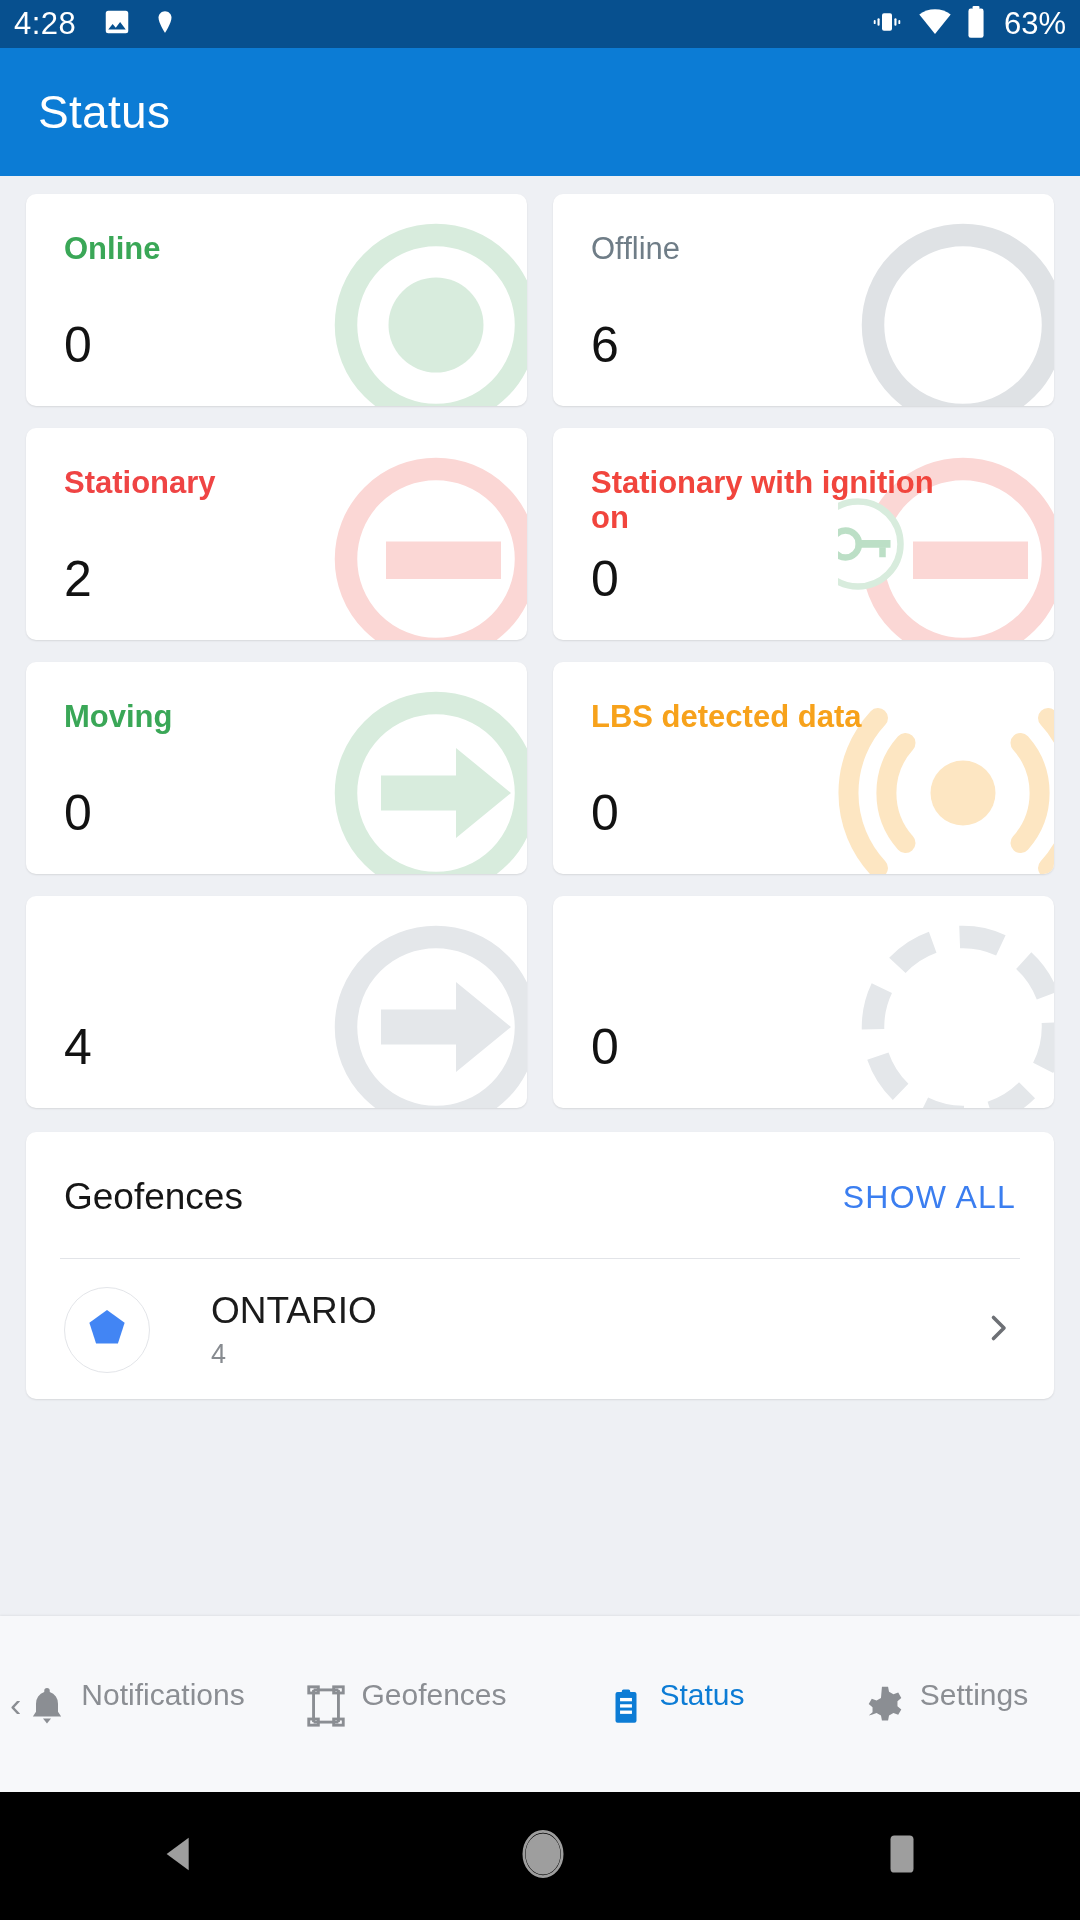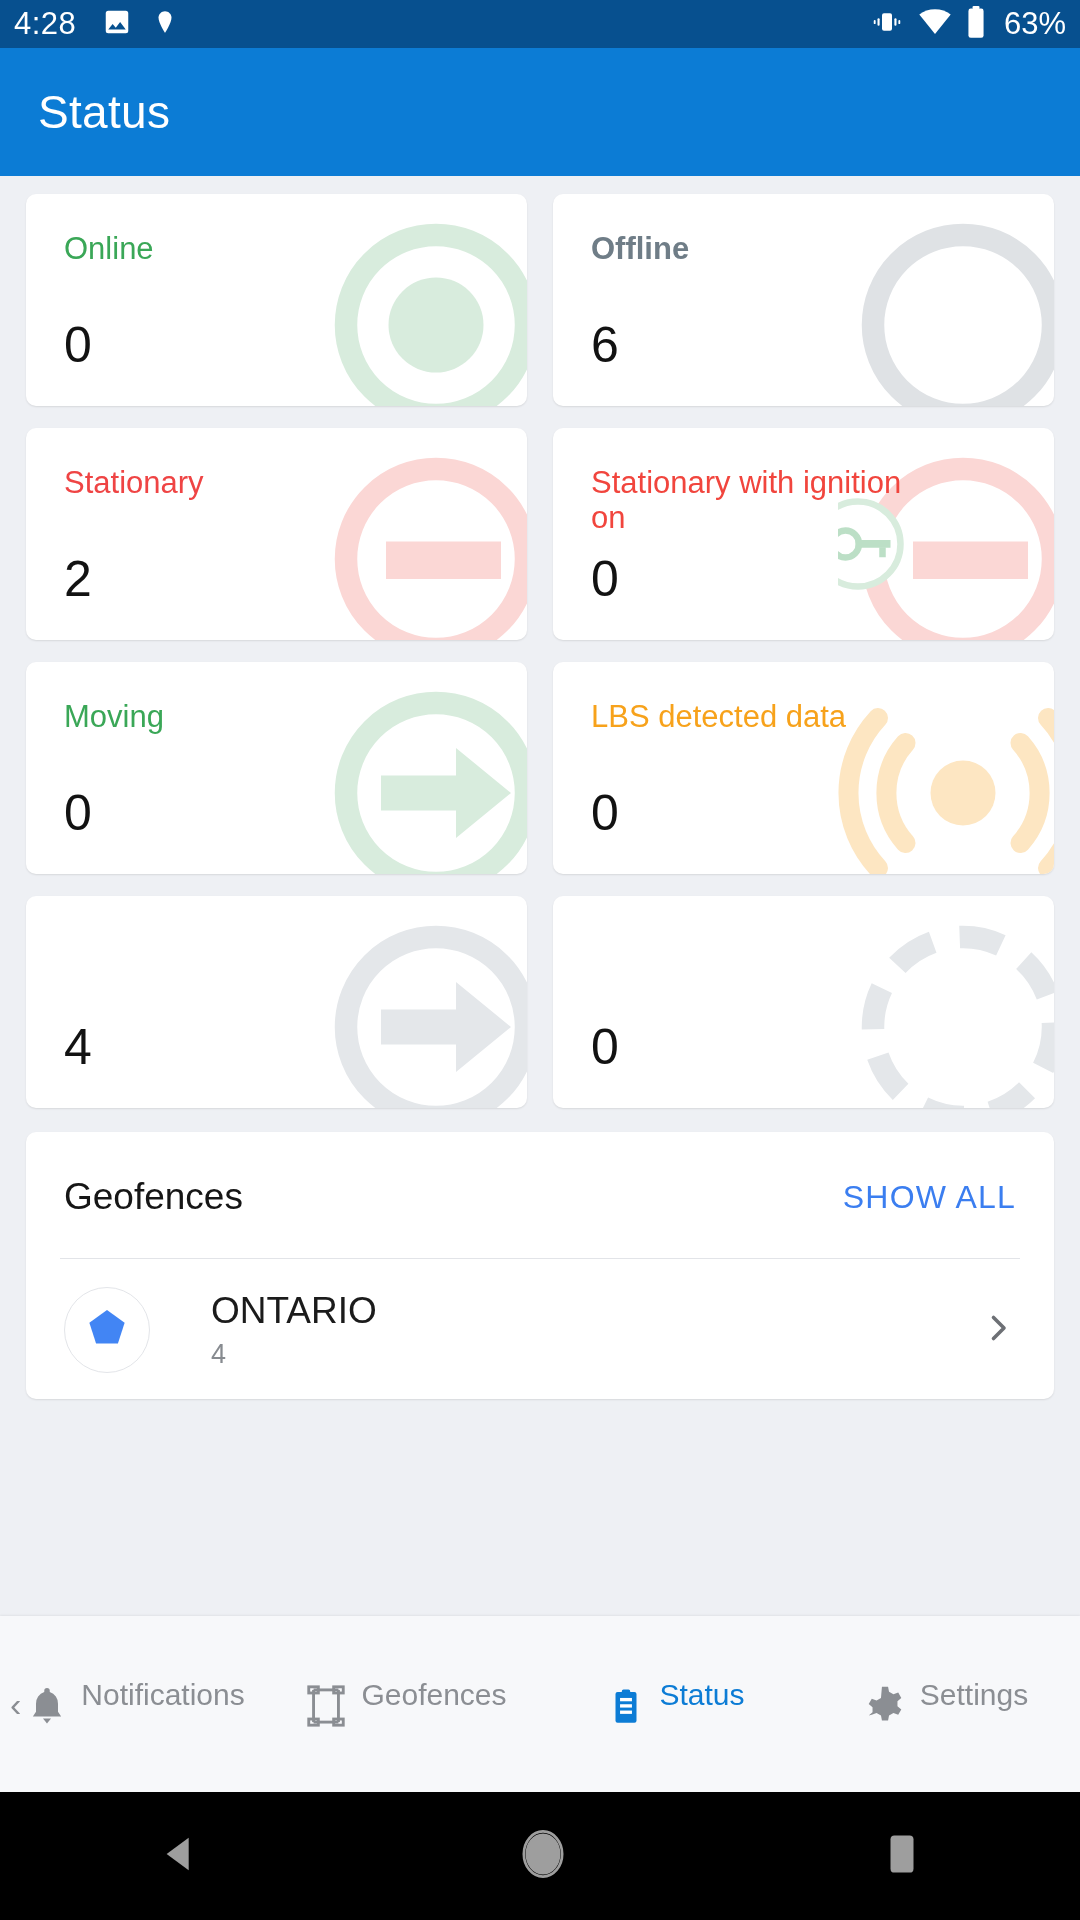--- a/index.html
+++ b/index.html
@@ -38,24 +38,24 @@
 
   .grid { display:grid; grid-template-columns:1fr 1fr; gap:22px 26px; }
 
   .card {
     position:relative; background:#fff; border-radius:10px;
     height:212px; overflow:hidden;
     box-shadow:0 1px 2px rgba(0,0,0,.10);
   }
   .card-title {
     position:absolute; top:38px; left:38px; right:120px;
-    font-size:31px; font-weight:400; line-height:1.12;
+    font-size:31px; font-weight:700; line-height:1.12;
     z-index:3;
   }
-  .card-title.thin { font-weight:700; }
+  .card-title.thin { font-weight:400; }
   .card-value {
     position:absolute; left:38px; bottom:36px;
     font-size:50px; font-weight:400; color:#121212; line-height:1;
     z-index:3;
   }
   .card-art {
     position:absolute; right:-34px; bottom:-44px;
     width:250px; height:250px; z-index:1; pointer-events:none;
   }
   .card-art svg { width:100%; height:100%; display:block; }

